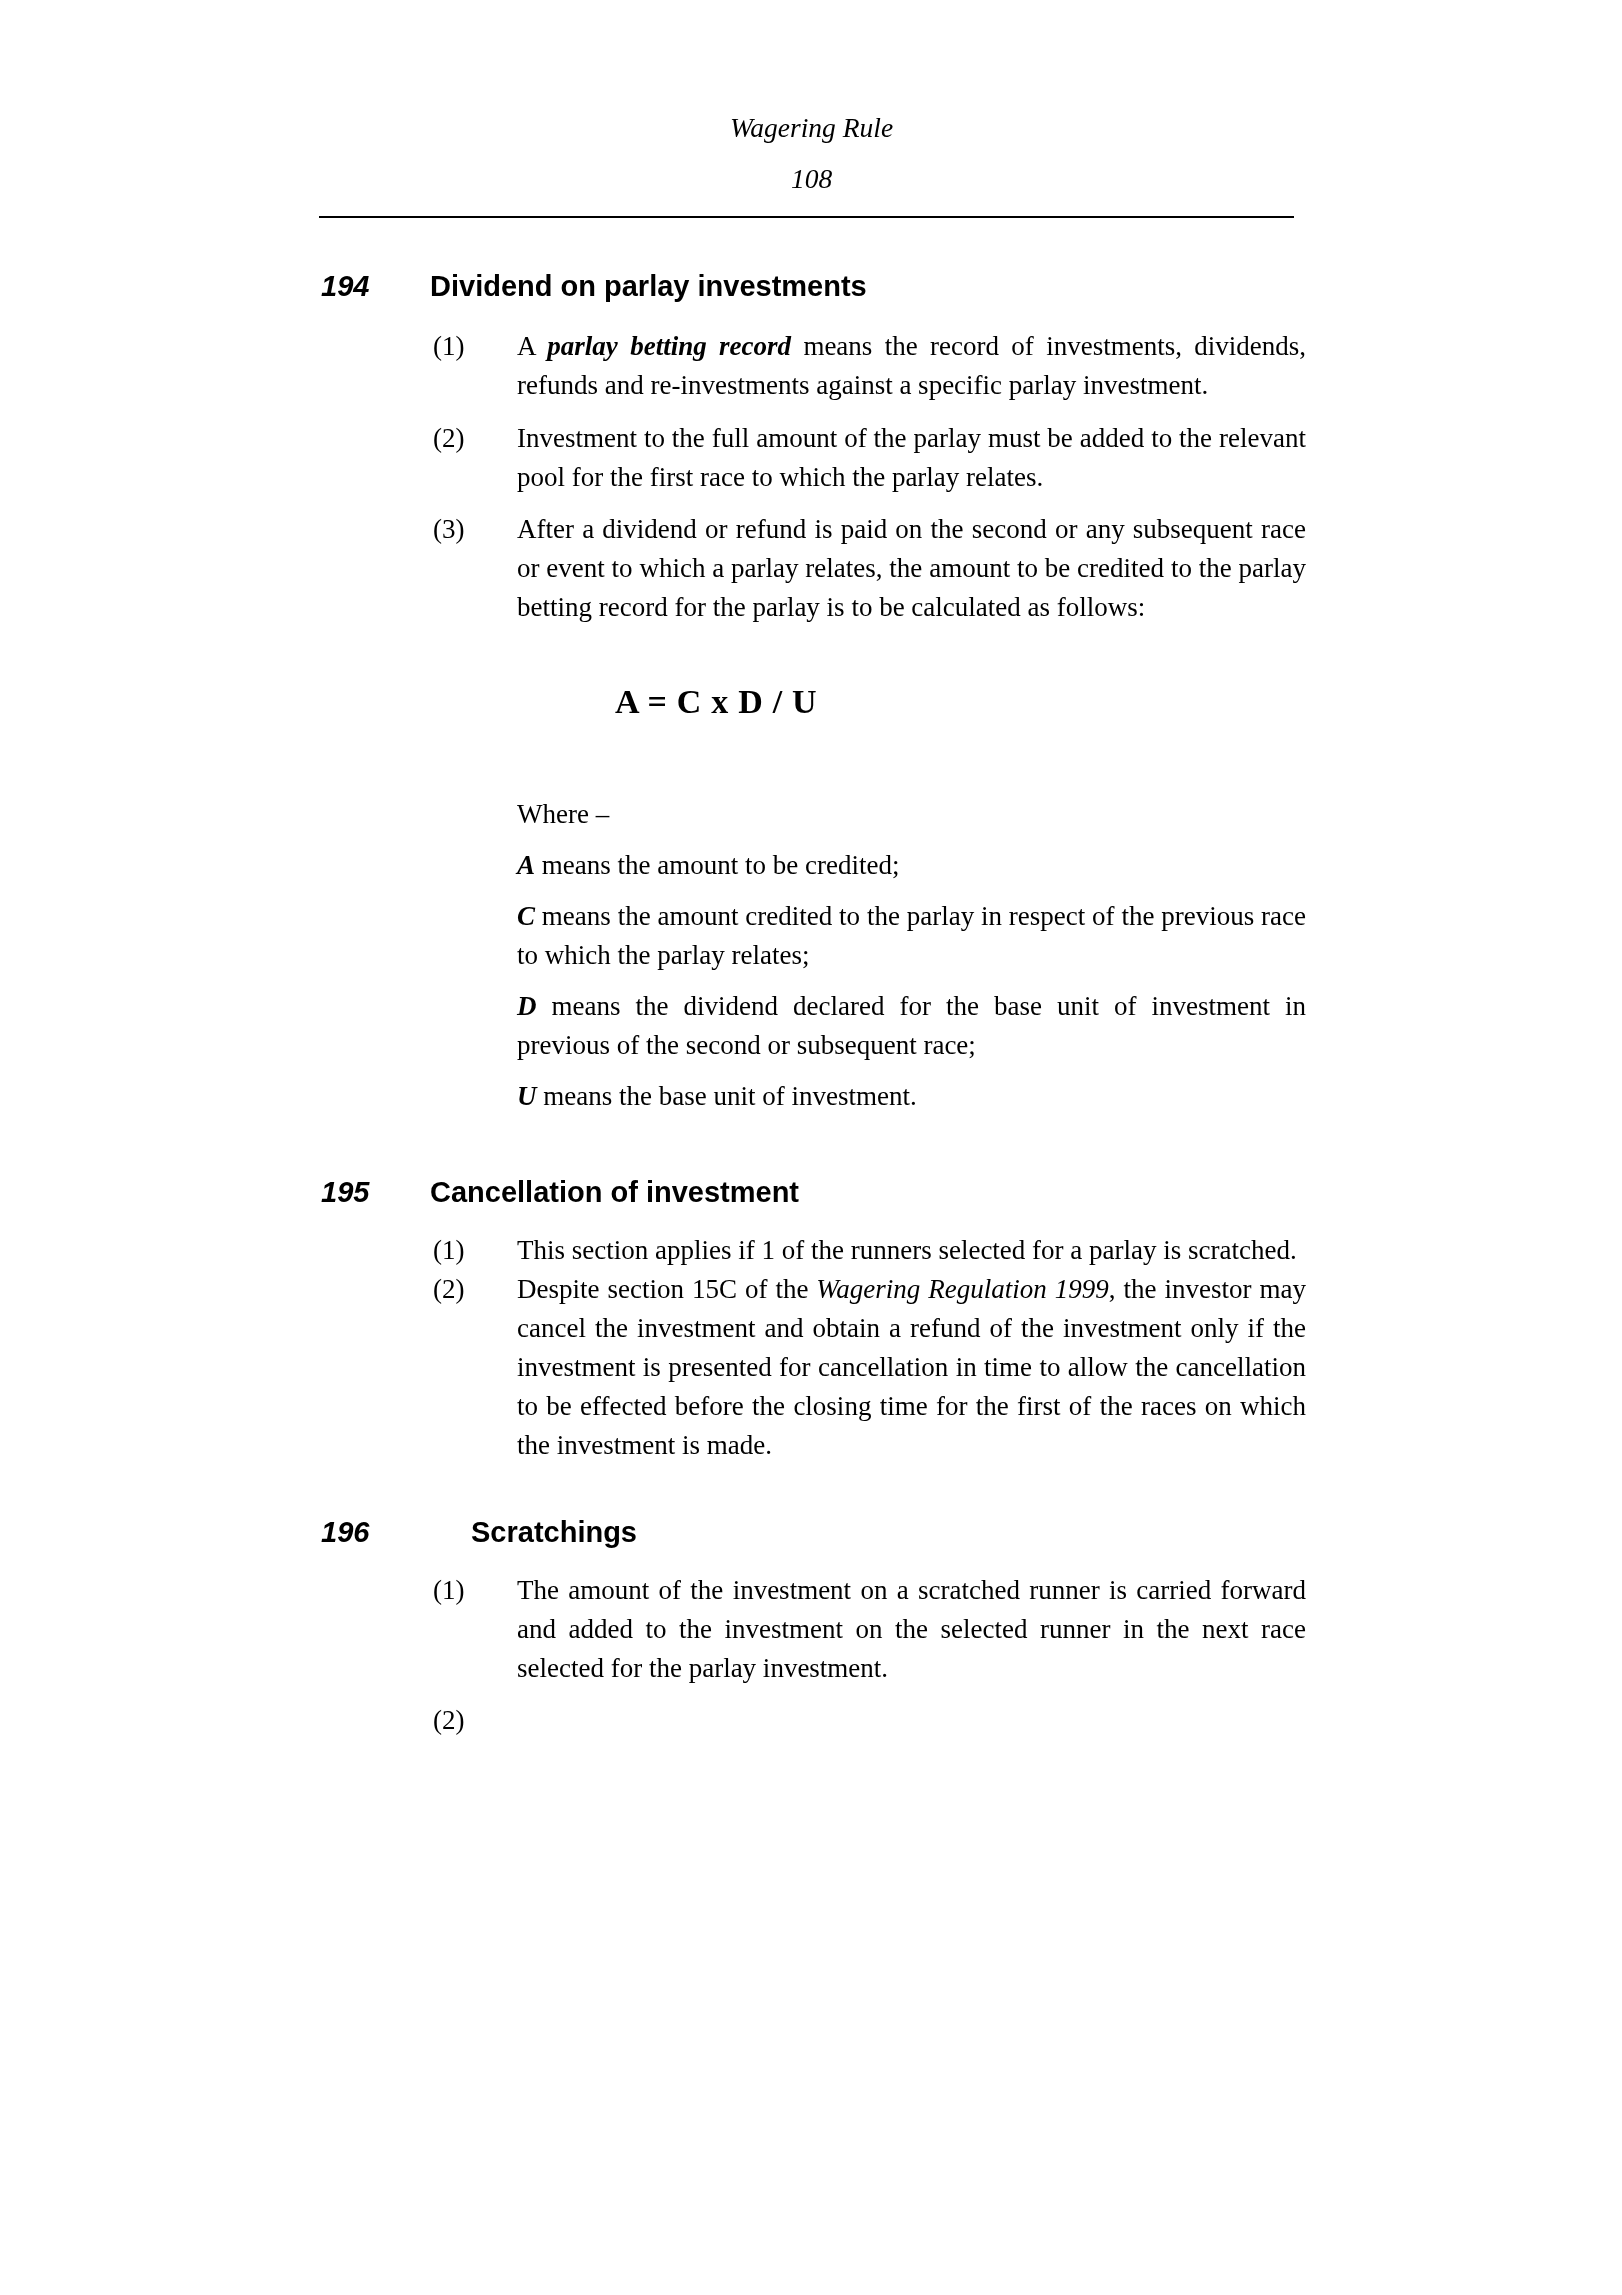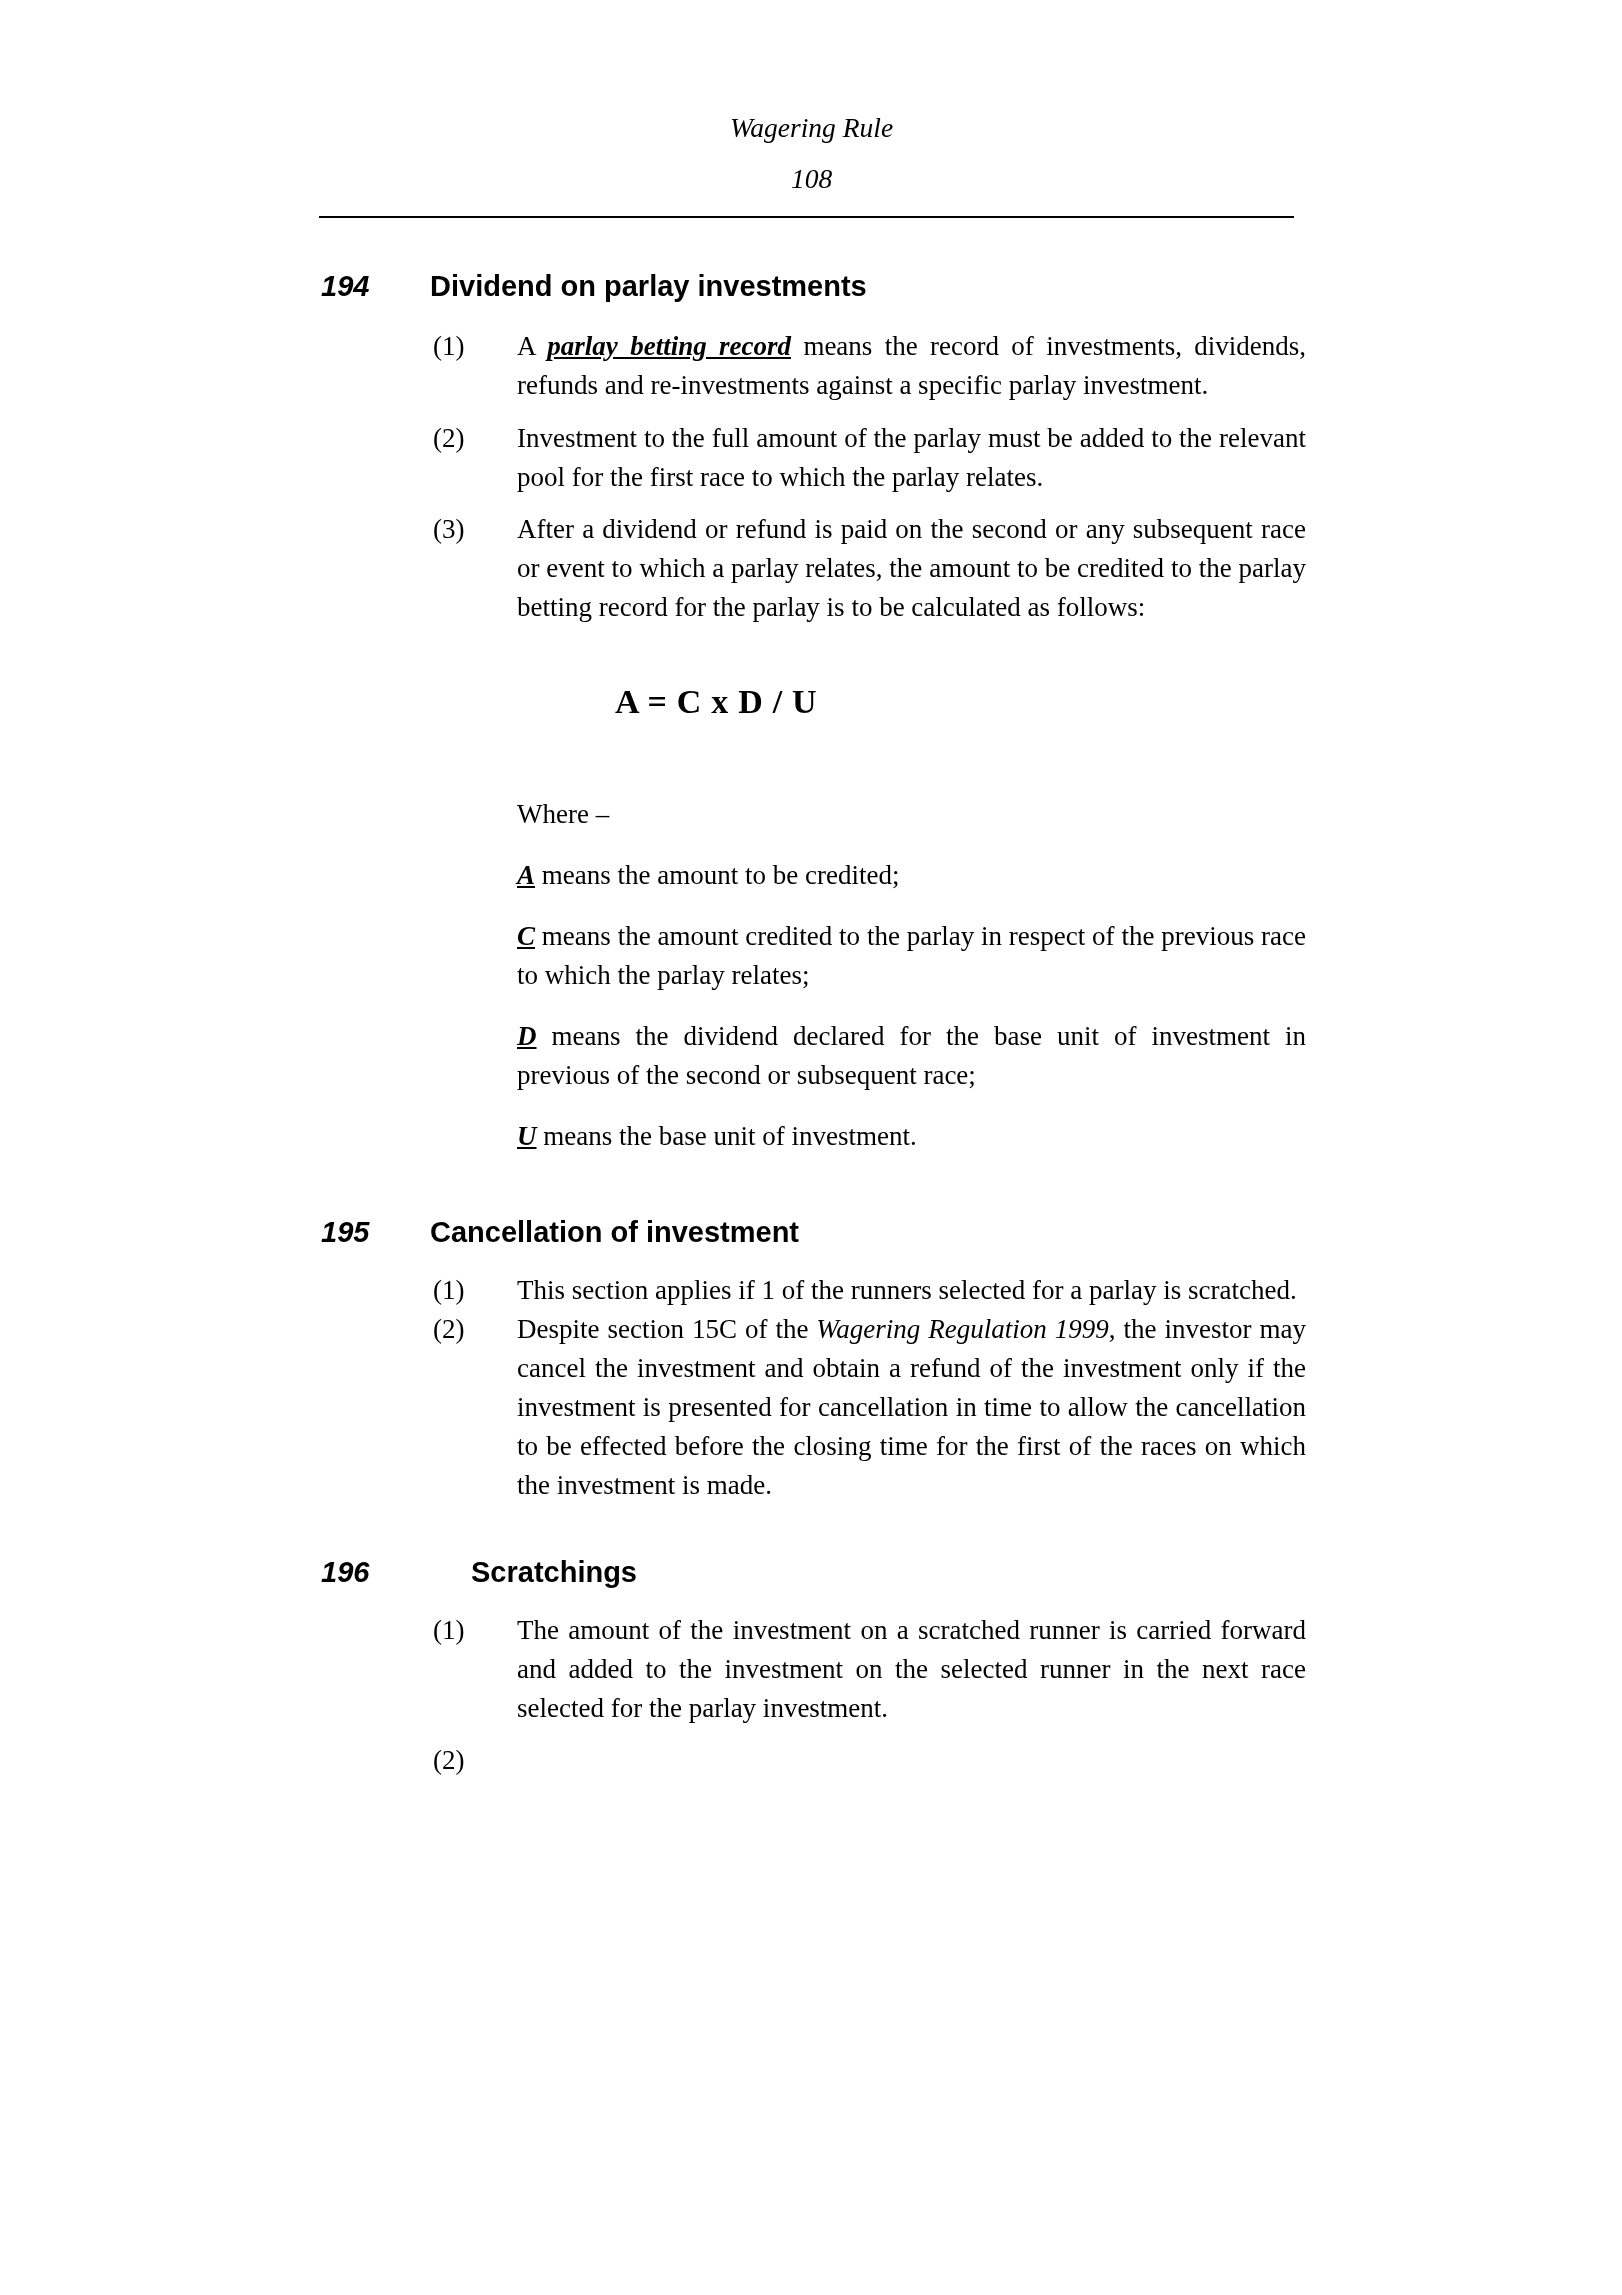--- a/index.html
+++ b/index.html
@@ -72,23 +72,23 @@
     margin: 73px 0 0 517px;
     font-size: 27px;
     line-height: 39px;
   }
   .definition {
     margin-left: 517px;
     width: 789px;
     font-size: 27px;
     line-height: 39px;
     text-align: justify;
-    margin-top: 22px;
+    margin-top: 12px;
   }
-  .term, .symbol { font-weight: 700; font-style: italic; text-decoration: underline; }
+  .term, .symbol { font-weight: 700; font-style: italic; }
   .cite { font-style: italic; }
 </style>
 </head>
 <body>
 
 <div class="page">
 
   <div class="page-header">
     <div class="header-title">Wagering Rule</div>
     <div class="header-page-number">108</div>

